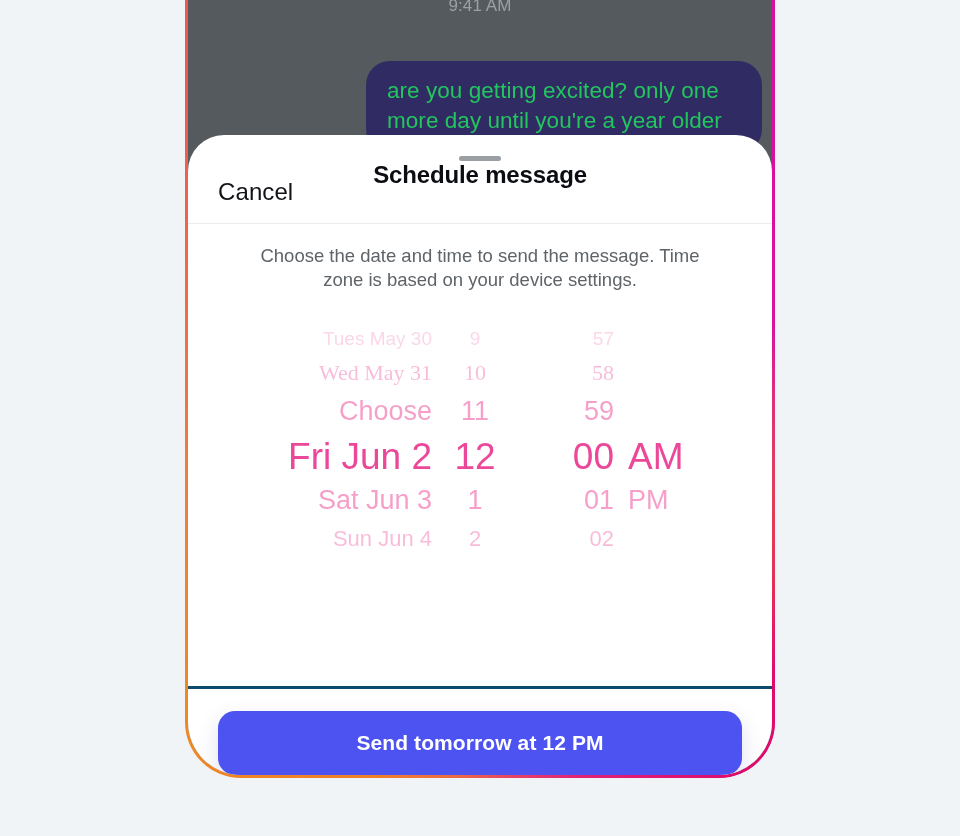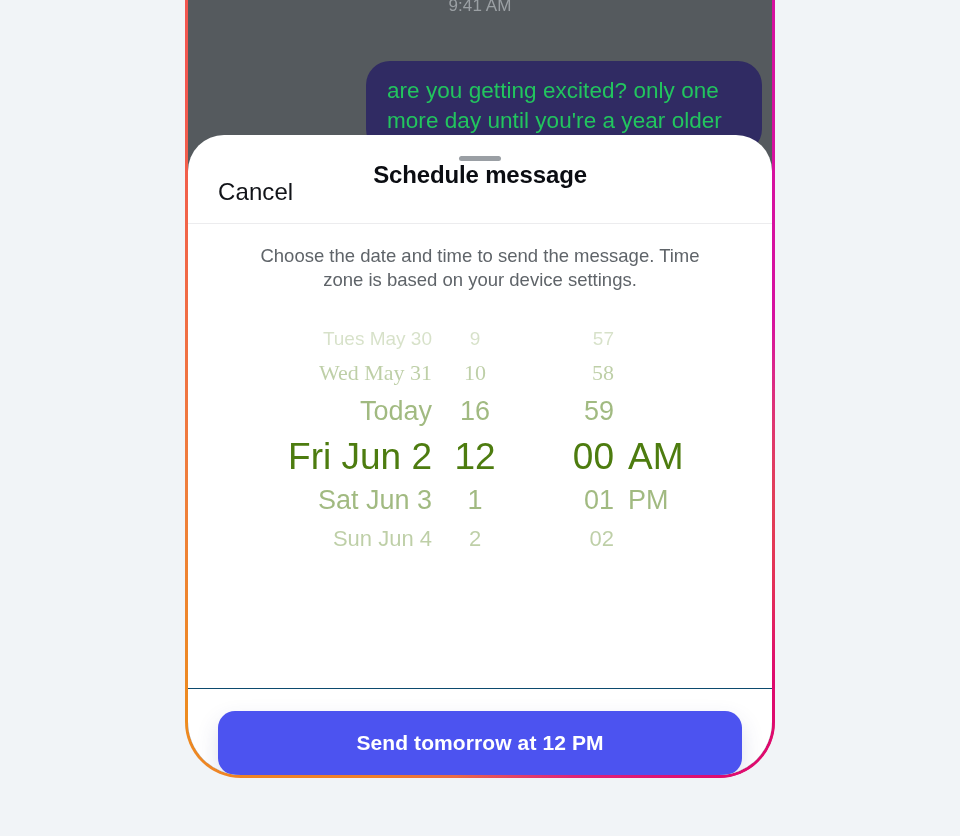--- a/index.html
+++ b/index.html
@@ -171,37 +171,37 @@
   .picker-row {
     position: absolute;
     left: 0;
     right: 0;
     display: flex;
     align-items: baseline;
     justify-content: center;
   }
   .picker-cell {
     text-align: center;
-    color: #4d7c0f;
+    color: #ec4899;
     white-space: nowrap;
     font-weight: 400;
   }
   .cell-date  { width: 200px; text-align: right; }
   .cell-hour  { width: 86px;  text-align: center; }
   .cell-min   { width: 96px;  text-align: right; }
   .cell-ampm  { width: 100px; text-align: left; padding-left: 14px; }
 
   .row-o3 { font-size: 19px; }
   .row-o2 { font-size: 22px; }
   .row-o1 { font-size: 27px; }
   .row-sel{ font-size: 37px; }
 
   
   #sheet-footer {
-    border-top: 1px solid #0c4a6e;
+    border-top: 3px solid #0c4a6e;
     padding: 22px 30px 0 30px;
   }
   #send-button {
     display: block;
     width: 100%;
     height: 64px;
     border: none;
     border-radius: 17px;
     background: #4c53f0;
     color: #ffffff;
@@ -242,22 +242,22 @@
             <div class="picker-cell cell-min">57</div>
             <div class="picker-cell cell-ampm"></div>
           </div>
           <div class="picker-row row-o2" style="top: 42px; opacity: 0.36; font-family: Liberation Serif, serif;">
             <div class="picker-cell cell-date">Wed May 31</div>
             <div class="picker-cell cell-hour">10</div>
             <div class="picker-cell cell-min">58</div>
             <div class="picker-cell cell-ampm"></div>
           </div>
           <div class="picker-row row-o1" style="top: 78px; opacity: 0.52;">
-            <div class="picker-cell cell-date">Today</div>
-            <div class="picker-cell cell-hour">16</div>
+            <div class="picker-cell cell-date">Choose</div>
+            <div class="picker-cell cell-hour">11</div>
             <div class="picker-cell cell-min">59</div>
             <div class="picker-cell cell-ampm"></div>
           </div>
           <div class="picker-row row-sel" style="top: 118px; opacity: 1;">
             <div class="picker-cell cell-date">Fri Jun 2</div>
             <div class="picker-cell cell-hour">12</div>
             <div class="picker-cell cell-min">00</div>
             <div class="picker-cell cell-ampm">AM</div>
           </div>
           <div class="picker-row row-o1" style="top: 167px; opacity: 0.52;">

